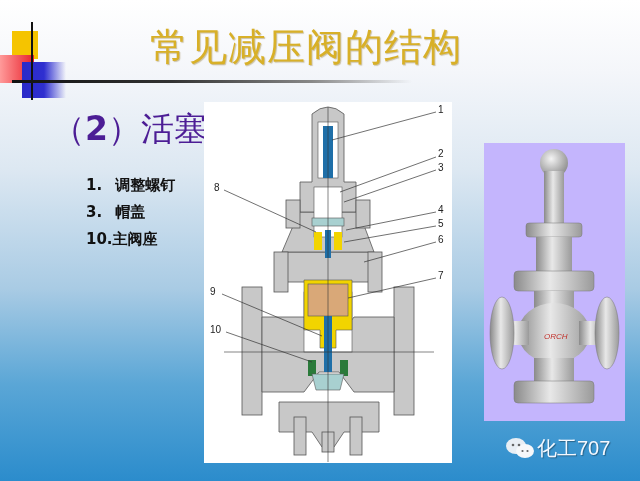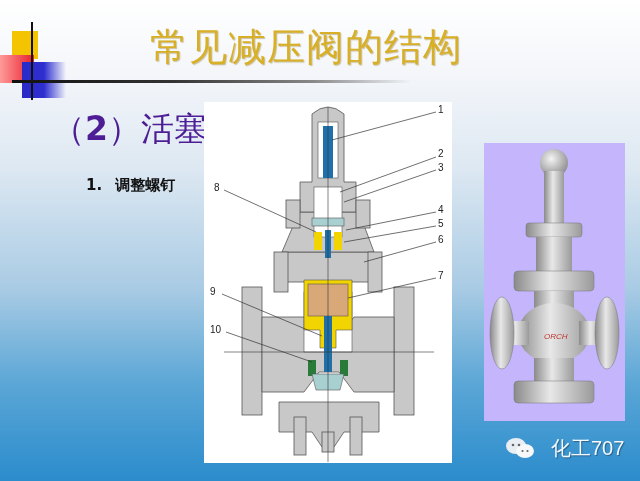--- a/index.html
+++ b/index.html
@@ -29,21 +29,21 @@
   .parts li { height:26.8px; font-size:15px; color:#111; font-weight:bold; line-height:26.8px; white-space:nowrap; }
   .parts li .num { display:inline-block; min-width:24px; }
   .diagram {
     position:absolute; left:204px; top:102px; width:248px; height:361px; background:#ffffff;
   }
   .photo {
     position:absolute; left:484px; top:143px; width:141px; height:278px; background:#c4b5fd;
   }
   .callout { position:absolute; font-size:10px; color:#222; font-family:"Liberation Sans", sans-serif; }
   .footer {
-    position:absolute; left:505px; top:435px; height:26px; display:flex; align-items:center; gap:16px;
+    position:absolute; left:505px; top:435px; height:26px; display:flex; align-items:center; gap:2px;
   }
   .footer .brand { color:#f4f8ff; font-size:20px; font-family:"Liberation Sans", sans-serif; text-shadow:1px 1px 1px rgba(0,0,0,0.35); }
 </style>
 </head>
 <body>
 
 <div class="logo">
   <div class="yellow"></div>
   <div class="red"></div>
   <div class="blue"></div>
@@ -52,20 +52,22 @@
 <div class="hline"></div>
 
 <div class="title">常见减压阀的结构</div>
 
 <div class="subtitle">
   <span>（</span><b>2</b><span>）</span><span>活塞式</span>
 </div>
 
 <ul class="parts">
   <li><span class="num">1.</span> <span>调整螺钉</span></li>
+  <li><span class="num">3.</span> <span>帽盖</span></li>
+  <li><span class="num">10.</span><span>主阀座</span></li>
 </ul>
 
 <div class="diagram">
   <svg width="248" height="361" viewBox="0 0 248 361">
     <g stroke="#555" stroke-width="0.8" fill="#c8c8c8">
 
       <rect x="38" y="185" width="20" height="128"></rect>
       <rect x="190" y="185" width="20" height="128"></rect>
       <path d="M58 215 L100 215 L115 235 L135 235 L150 215 L190 215 L190 290 L150 290 L135 270 L115 270 L100 290 L58 290 Z"></path>
 

